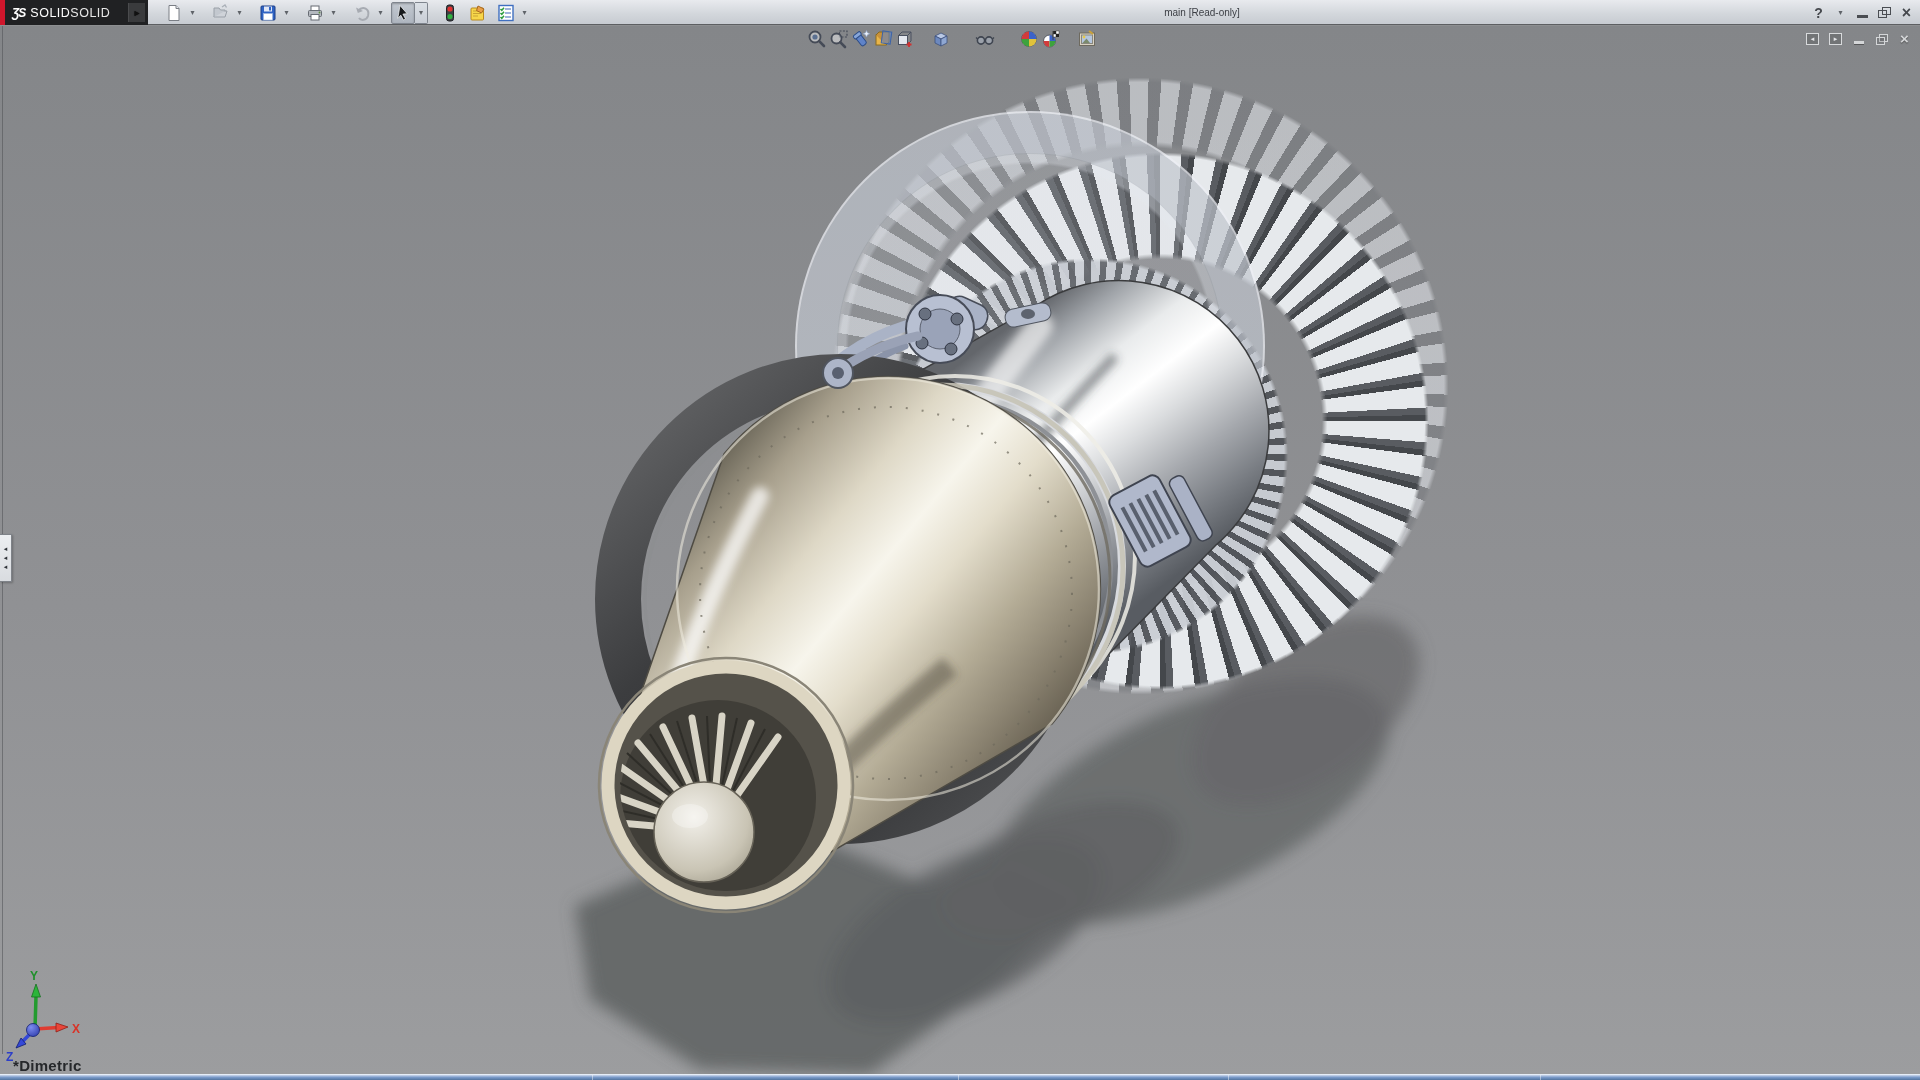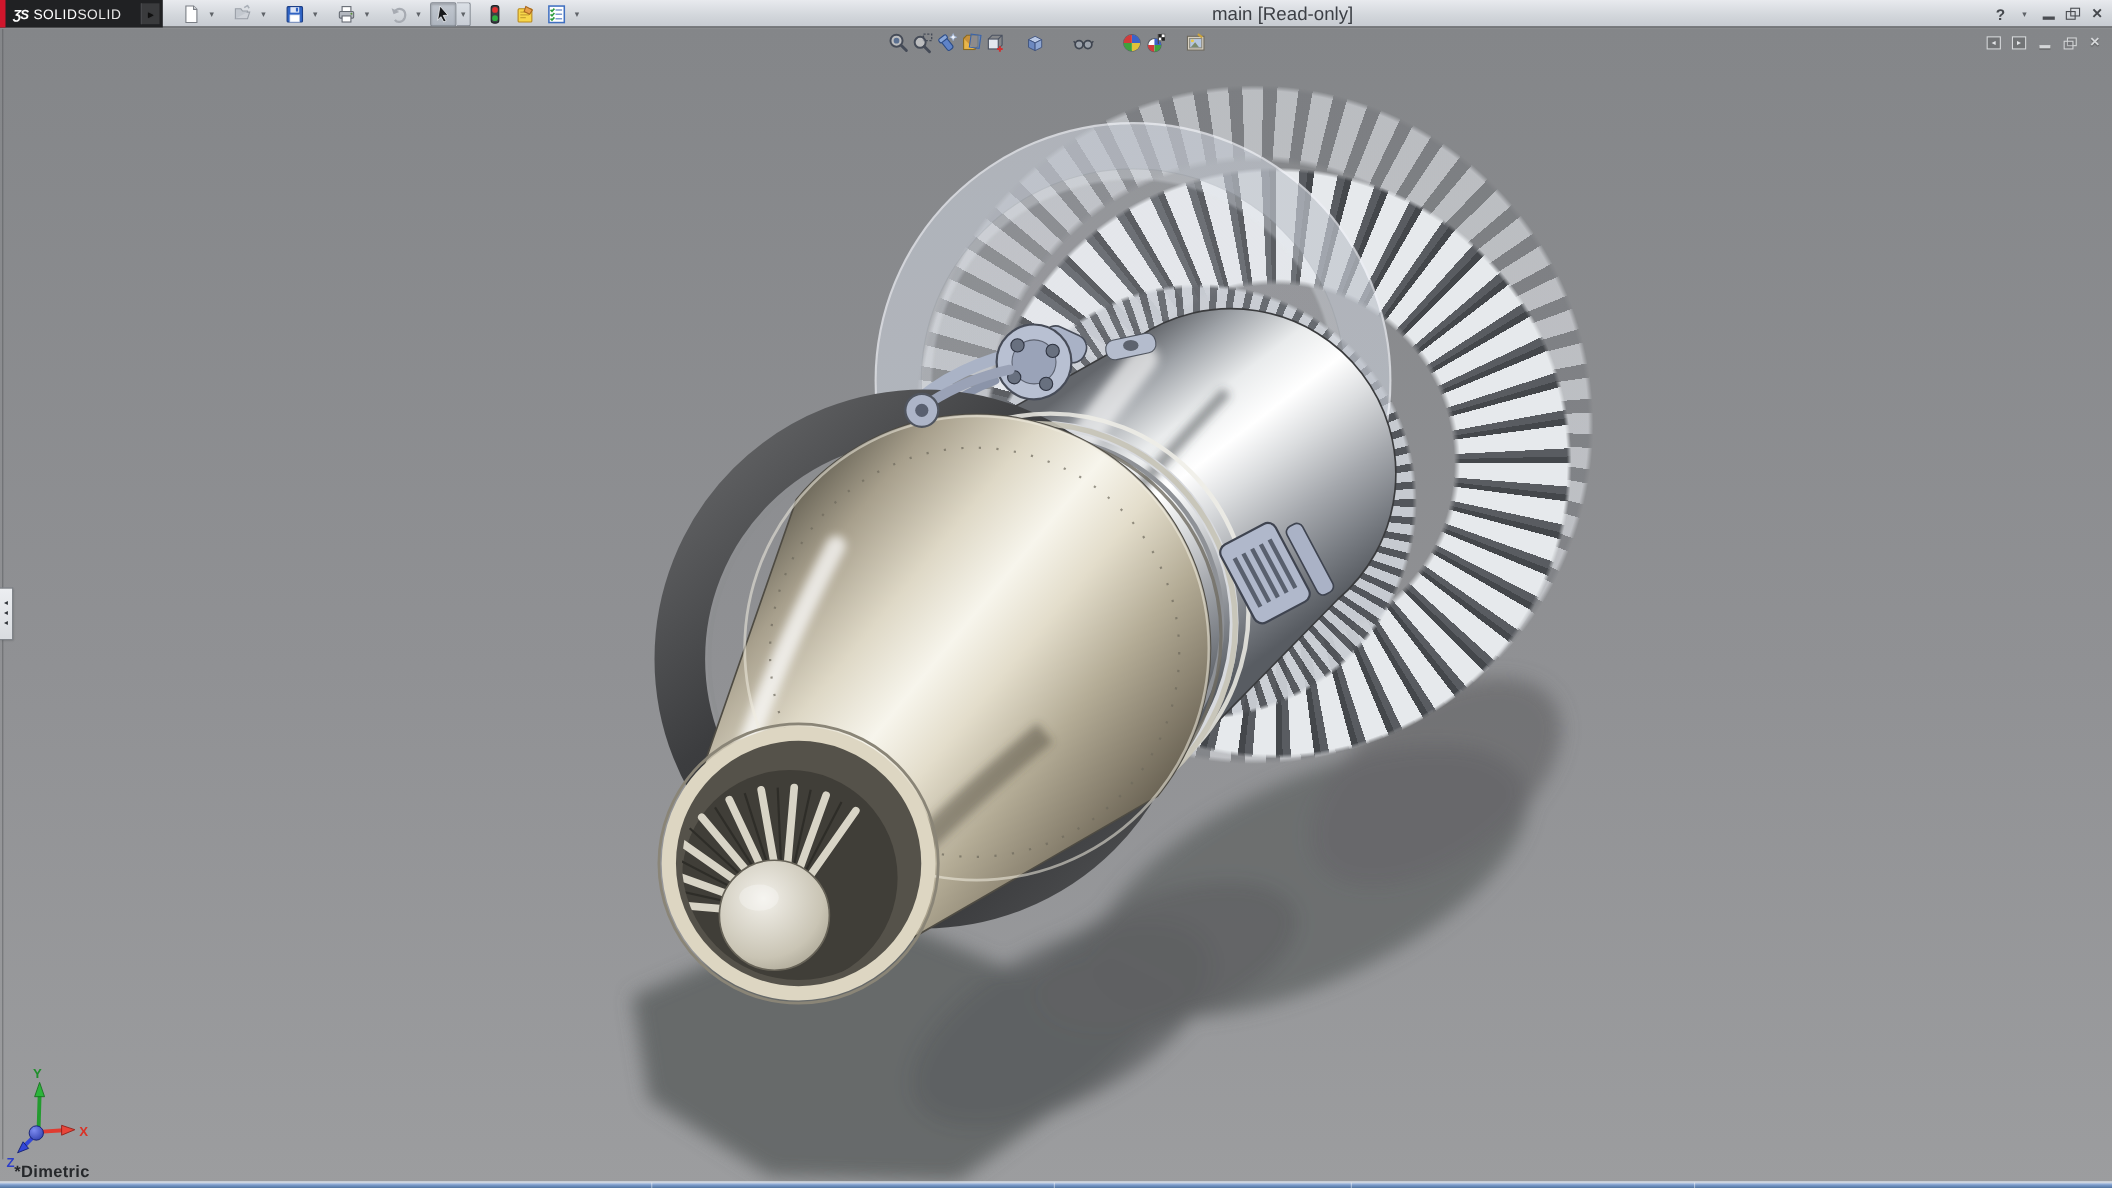--- a/index.html
+++ b/index.html
@@ -72,23 +72,23 @@
   .tc-help{ font-size:14px; font-weight:bold; }
   .tc-caret{ font-size:8px; color:#5f6368; }
   .tc-min{ width:11px; height:3px; background:#4a4d52; margin-top:8px; }
   .tc-restore{ position:relative; width:13px; height:11px; }
   .tc-restore i{ position:absolute; border:1.5px solid #4a4d52; display:block; background:transparent;}
   .tc-restore i.b{ left:0; bottom:0; width:9px; height:8px; }
   .tc-restore i.f{ right:0; top:0; width:9px; height:8px; }
   .tc-close{ font-size:16px; font-weight:bold; color:#45484d; line-height:14px;}
 
   .window-title{
-    position:absolute; left:1036px; top:0; width:260px; height:25px;
+    position:absolute; left:1072px; top:0; width:260px; height:25px;
     display:flex; align-items:center; justify-content:center;
-    font-size:17px; color:#3c3f45;
+    font-size:10px; color:#3c3f45;
   }
 
   
   .left-splitter-line{ position:absolute; left:2px; top:0; width:1px; height:1028px; background:rgba(80,82,85,.55); }
   .left-tab{
     position:absolute; left:0; top:508px; width:12px; height:48px;
     background:linear-gradient(#eceef1,#d9dce0); border:1px solid #7e8288; border-left:none;
     display:flex; flex-direction:column; align-items:center; justify-content:center; gap:1px;
     box-shadow:1px 1px 2px rgba(0,0,0,.25);
   }

